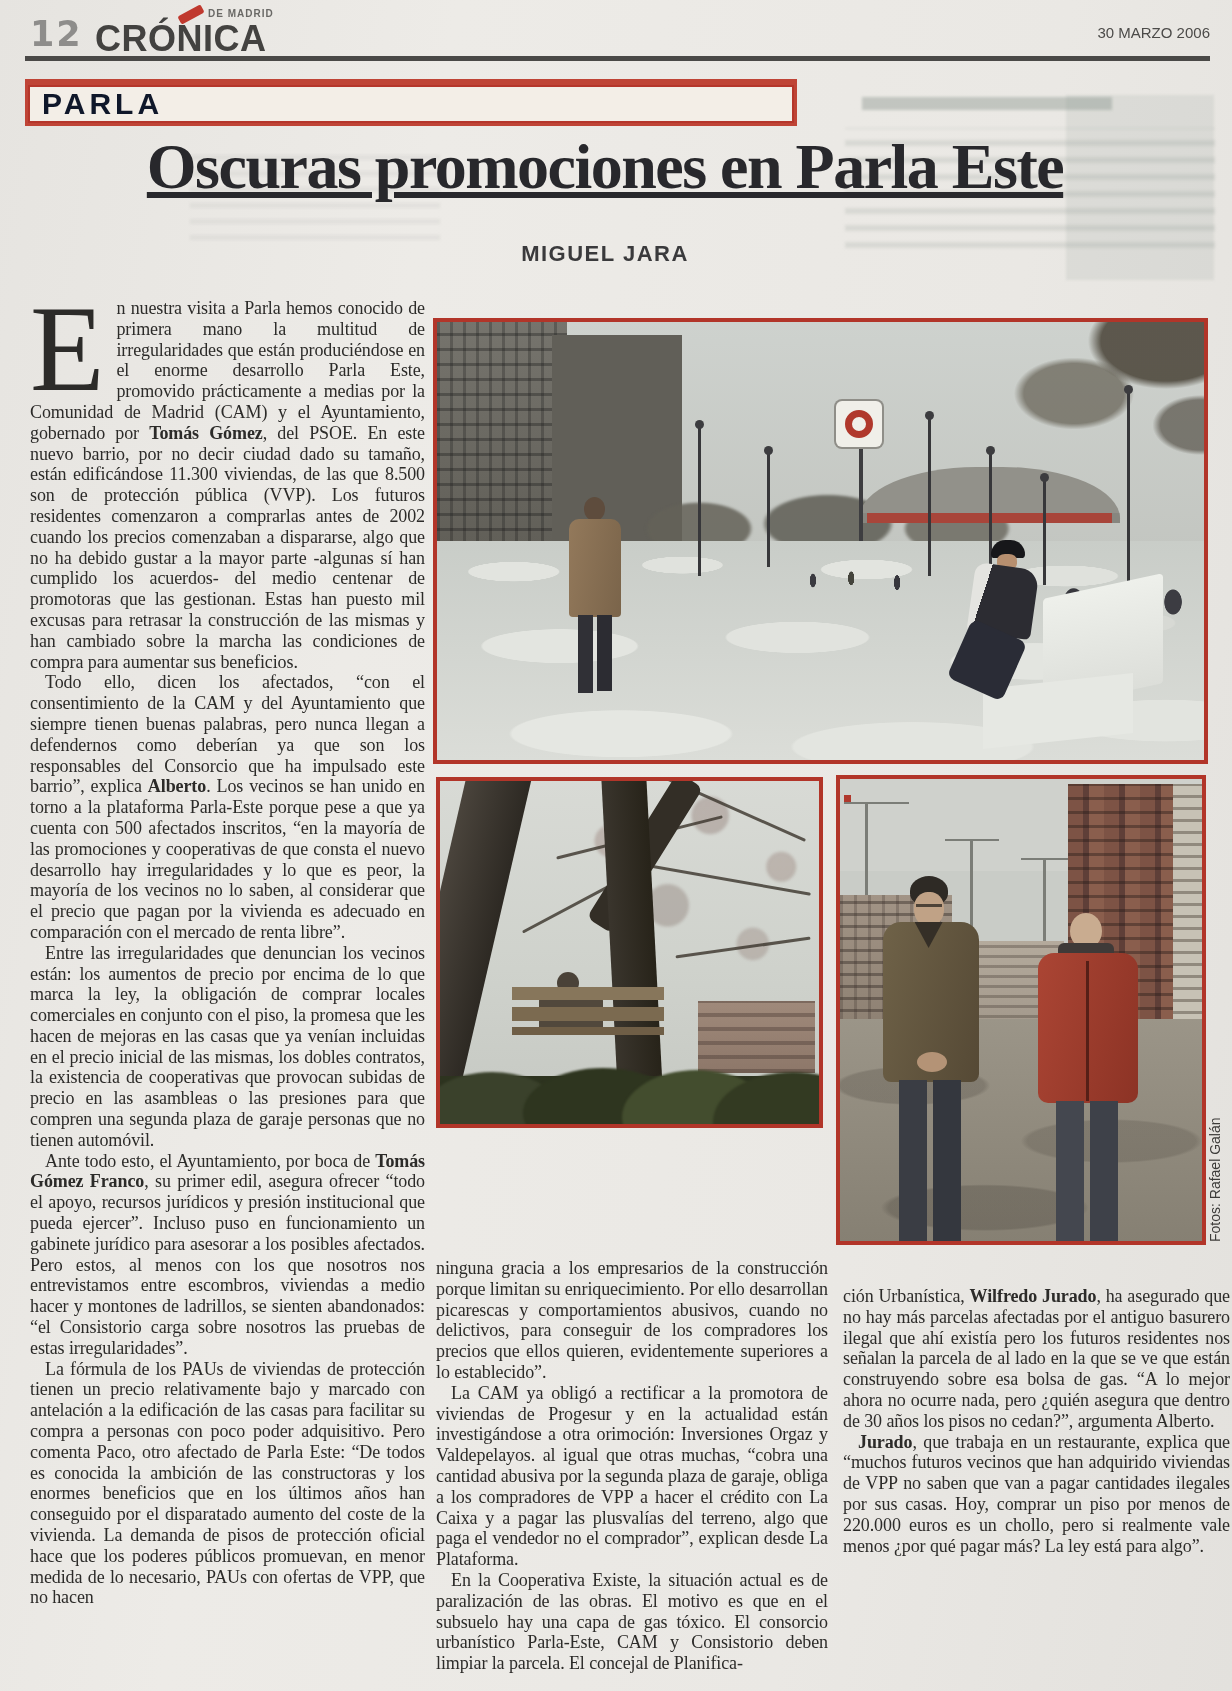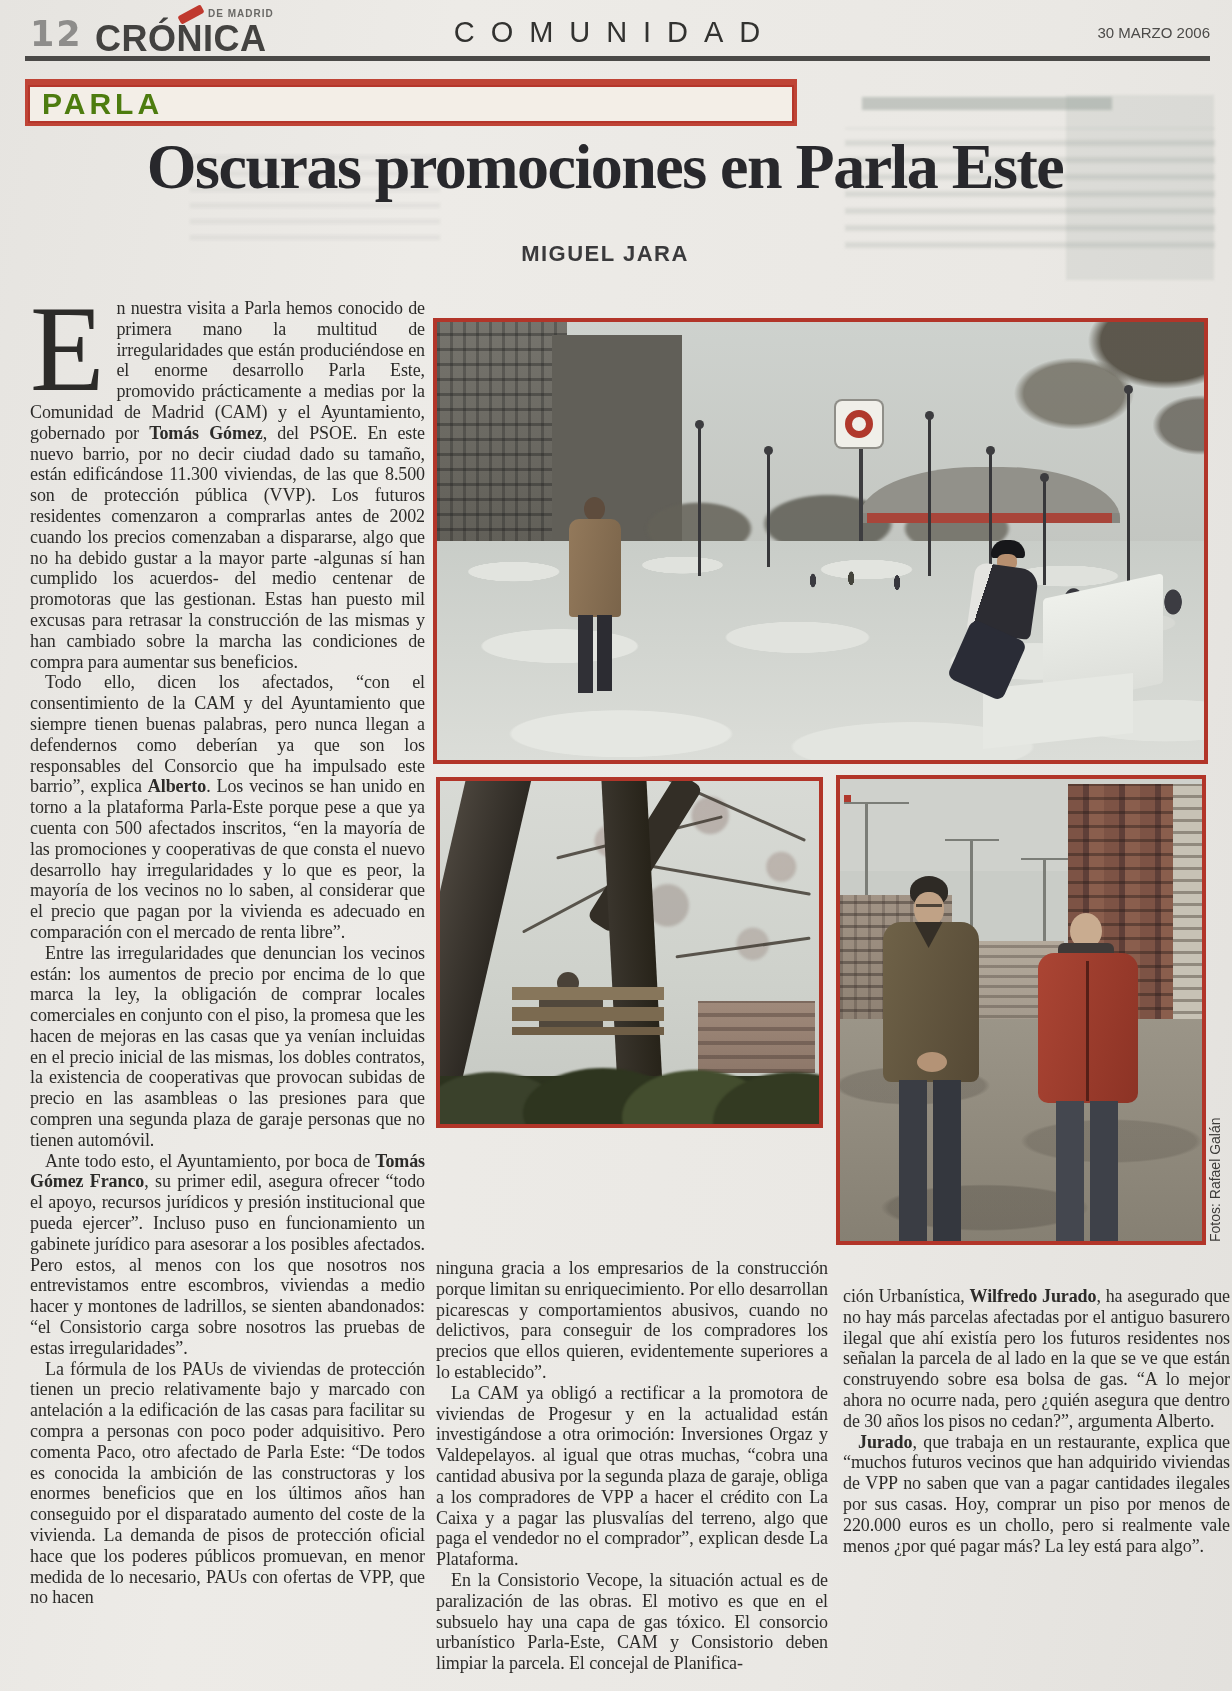--- a/index.html
+++ b/index.html
@@ -23,25 +23,25 @@
     letter-spacing:.55em; }
   .issue-date { position:absolute; right:22px; top:24px; font-family:"Liberation Sans",sans-serif;
     font-size:15px; color:#4c4b49; }
   .masthead-rule { position:absolute; left:25px; top:56px; width:1185px; height:5px; background:#4a4947; }
   
   .kicker { position:absolute; left:25px; top:79px; width:772px; height:47px; display:flex;
     background:#bf4436; font-family:"Liberation Sans",sans-serif;flex-direction:column; }
   .kicker-label { flex:1; color:#f3ece5; font-weight:bold; font-size:27px; letter-spacing:7px;
     line-height:45px; padding-left:15px; white-space:nowrap; overflow:hidden; }
   .kicker-parla { margin:3px; padding:0 12px; background:#f3eee7; border:2px solid #b5362b;
-    color:#4d7c0f; font-weight:bold; font-size:30px; letter-spacing:4px; display:flex; align-items:center; }
+    color:#0f172a; font-weight:bold; font-size:30px; letter-spacing:4px; display:flex; align-items:center; }
   
   .headline { position:absolute; left:30px; top:130px; width:1150px; text-align:center;
     font-family:"Liberation Serif",serif; font-weight:bold; font-size:64px; letter-spacing:-1.5px;
-    color:#28282c; }
+    color:#28282c;text-decoration:underline; }
   .byline { position:absolute; left:30px; top:241px; width:1150px; text-align:center;
     font-family:"Liberation Sans",sans-serif; font-weight:bold; font-size:22px; letter-spacing:1.5px;
     color:#3a3a3c; }
   
   .col { position:absolute; font-size:18px; line-height:20.8px; text-align:justify;
     color:#2c2b29; overflow:hidden; letter-spacing:-0.1px; }
   .col p + p { text-indent:15px; }
   .col-left  { left:30px;  top:298px;  width:395px; height:1378px; }
   .col-mid   { left:436px; top:1258px; width:392px; height:428px; }
   .col-right { left:843px; top:1258px; width:387px; height:428px;margin-top:28px; }
@@ -216,21 +216,20 @@
   <div class="ghost g1"></div>
   <div class="ghost g2"></div>
   <div class="ghost g3"></div>
   <div class="ghost g4"></div>
   <div class="ghost g6"></div>
 
   <div class="pagenum">12</div>
   <div class="brand">CRÓNICA</div>
   <div class="brand-sub">DE MADRID</div>
   <div class="brand-accent"></div>
-  <div class="section">COMUNIDAD</div>
   <div class="issue-date">30 MARZO 2006</div>
   <div class="masthead-rule"></div>
 
   <div class="kicker">
     <span class="kicker-label">EL MUNICIPIO DE LA SEMANA</span>
     <span class="kicker-parla">PARLA</span>
   </div>
 
   <div class="headline">Oscuras promociones en Parla Este</div>
   <div class="byline">MIGUEL JARA</div>
@@ -339,20 +338,20 @@
       <div class="abs p3-manR-legL"></div>
       <div class="abs p3-manR-legR"></div>
     </div>
   </div>
 
   <div class="credit">Fotos: Rafael Galán</div>
 
   <div class="col col-mid">
     <p><span>ninguna gracia a los empresarios de la construcción porque limitan su enriquecimiento. Por ello desarrollan picarescas y comportamientos abusivos, cuando no delictivos, para conseguir de los compradores los precios que ellos quieren, evidentemente superiores a lo establecido”.</span></p>
     <p><span>La CAM ya obligó a rectificar a la promotora de viviendas de Progesur y en la actualidad están investigándose a otra orimoción: Inversiones Orgaz y Valdepelayos. al igual que otras muchas, “cobra una cantidad abusiva por la segunda plaza de garaje, obliga a los compradores de VPP a hacer el crédito con La Caixa y a pagar las plusvalías del terreno, algo que paga el vendedor no el comprador”, explican desde La Plataforma.</span></p>
-    <p><span>En la Consistorio Vecope, la situación actual es de paralización de las obras. El motivo es que en el subsuelo hay una capa de gas tóxico. El consorcio urbanístico Parla-Este, CAM y Consistorio deben limpiar la parcela. El concejal de Planifica-</span></p>
+    <p><span>En la Cooperativa Existe, la situación actual es de paralización de las obras. El motivo es que en el subsuelo hay una capa de gas tóxico. El consorcio urbanístico Parla-Este, CAM y Consistorio deben limpiar la parcela. El concejal de Planifica-</span></p>
   </div>
   <div class="col col-right">
     <p><span>ción Urbanística, </span><b>Wilfredo Jurado</b><span>, ha asegurado que no hay más parcelas afectadas por el antiguo basurero ilegal que ahí existía pero los futuros residentes nos señalan la parcela de al lado en la que se ve que están construyendo sobre esa bolsa de gas. “A lo mejor ahora no ocurre nada, pero ¿quién asegura que dentro de 30 años los pisos no cedan?”, argumenta Alberto.</span></p>
     <p><b>Jurado</b><span>, que trabaja en un restaurante, explica que “muchos futuros vecinos que han adquirido viviendas de VPP no saben que van a pagar cantidades ilegales por sus casas. Hoy, comprar un piso por menos de 220.000 euros es un chollo, pero si realmente vale menos ¿por qué pagar más? La ley está para algo”.</span></p>
   </div>
 
 </div>
 
 </body></html>

